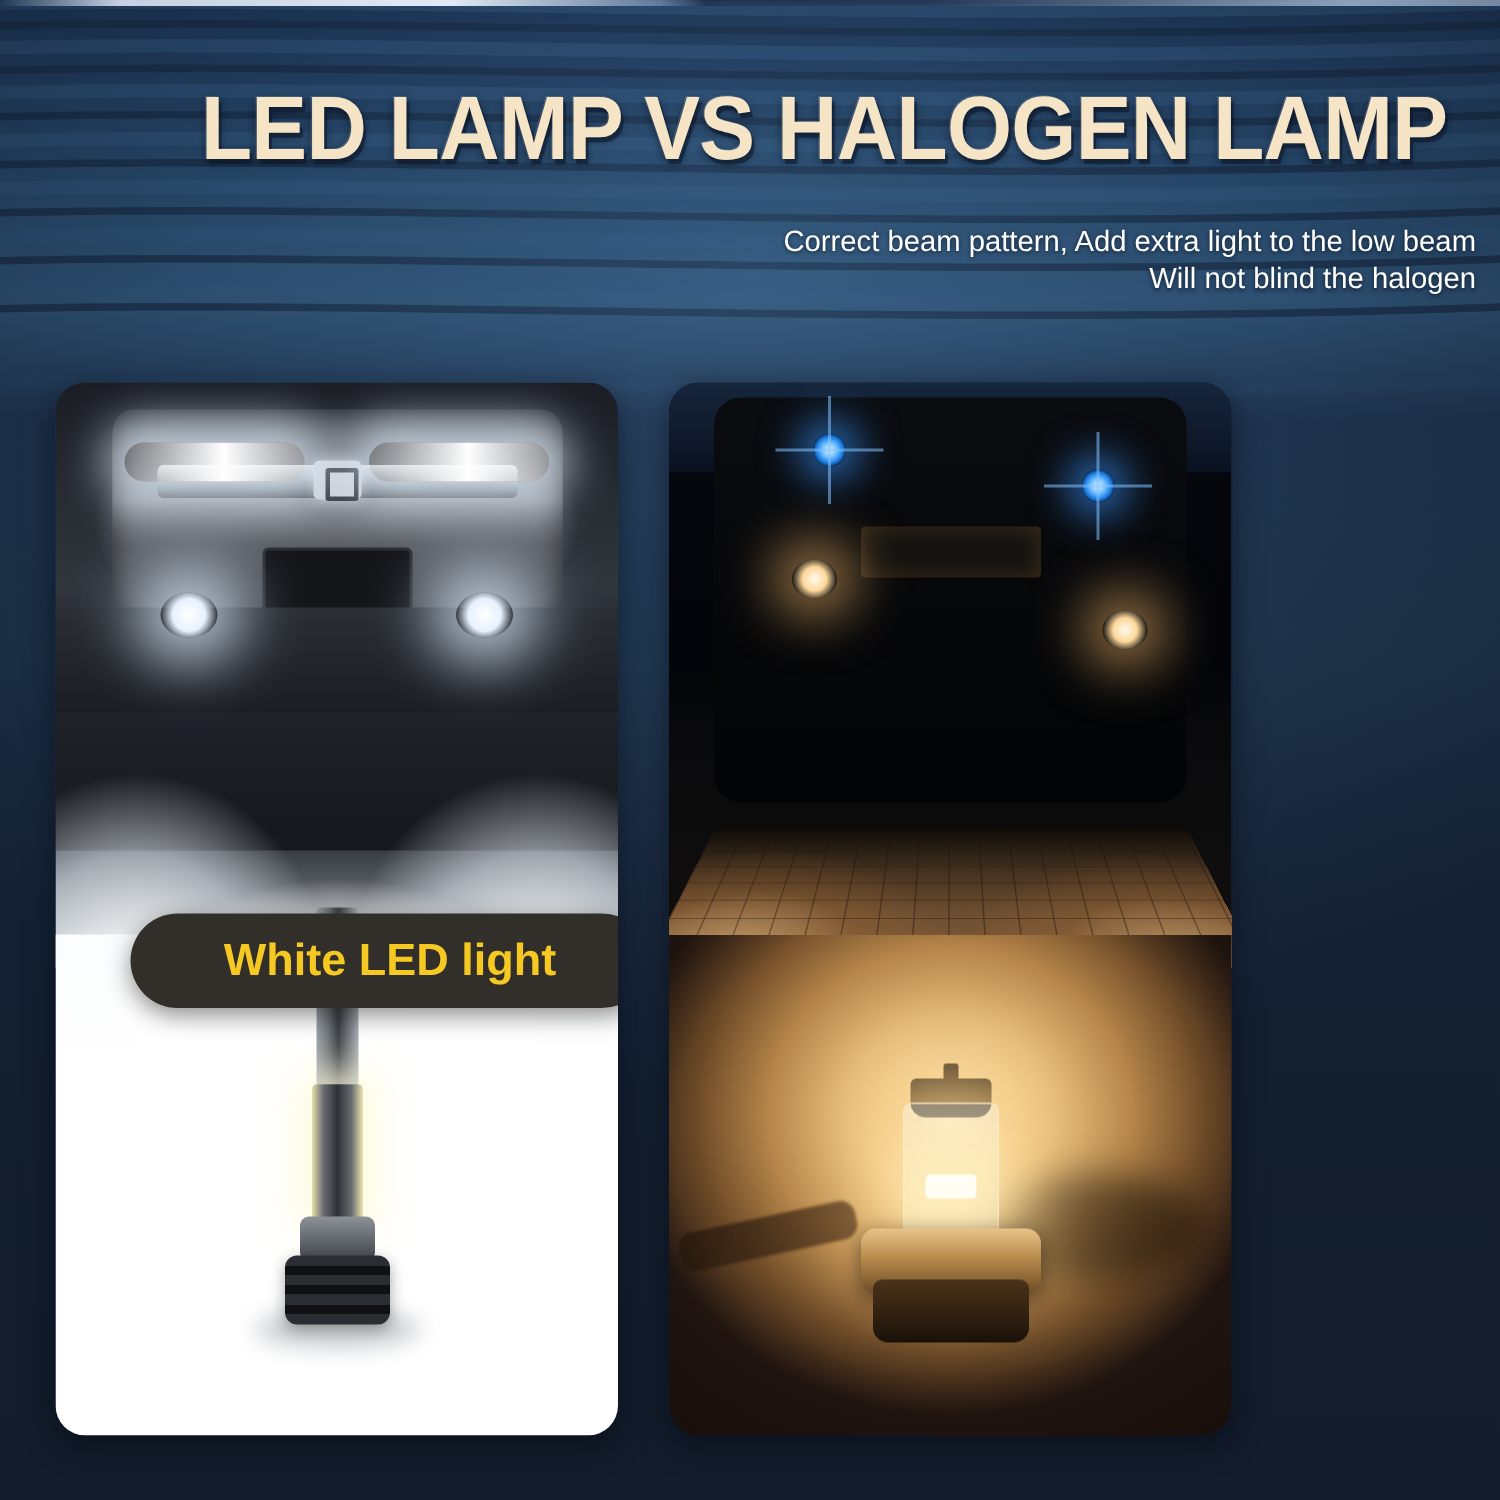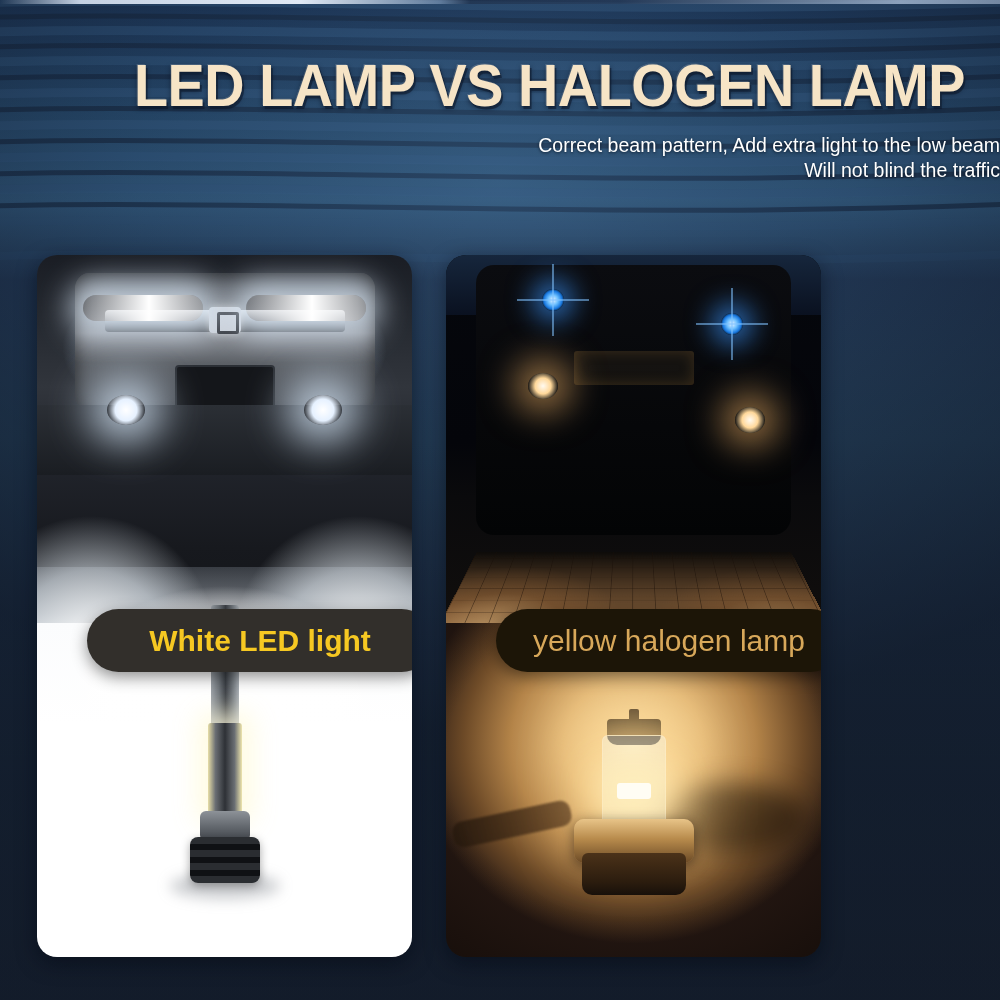--- a/index.html
+++ b/index.html
@@ -21,21 +21,21 @@
     background:linear-gradient(90deg,rgba(210,225,245,.0) 0%,rgba(225,235,250,.85) 8%,rgba(235,242,252,.95) 30%,rgba(150,175,205,.5) 44%,rgba(30,45,70,.6) 47%,rgba(40,58,86,.55) 62%,rgba(175,195,220,.75) 90%,rgba(200,215,238,.5) 100%);}
 
   
   .header{position:absolute;left:0;top:0;width:1000px;text-align:right;}
   .title{margin:0;padding-top:55px;
     font-size:60px;line-height:62px;font-weight:bold;letter-spacing:-0.5px;
     color:#f6e4c6;
     transform:scaleX(.93);
     text-shadow:2px 3px 0 rgba(12,24,42,.55), 0 2px 6px rgba(8,16,30,.65), -1px -1px 0 rgba(255,255,255,.18);
     white-space:nowrap;font-family:"Liberation Sans","DejaVu Sans",sans-serif;}
-  .sub{margin:0;padding-top:16px;color:#ffffff;
+  .sub{margin:16px;padding-top:16px;color:#ffffff;
     font-size:19.5px;line-height:25px;font-weight:normal;
     text-shadow:0 1px 3px rgba(6,14,26,.75);}
   .sub span{display:block;}
 
   
   .panels{position:absolute;left:37px;top:255px;width:784px;height:702px;
           display:flex;gap:34px;}
   .panel{position:relative;width:446px;height:702px;border-radius:20px;
          overflow:hidden;box-shadow:0 6px 20px rgba(4,10,20,.55);}
 
@@ -215,21 +215,21 @@
       </g>
     </svg>
   </div>
   <div class="bg-vignette"></div>
   <div class="toplight"></div>
 
   <div class="header">
     <h1 class="title">LED LAMP VS HALOGEN LAMP</h1>
     <p class="sub">
       <span>Correct beam pattern, Add extra light to the low beam</span>
-      <span>Will not blind the traffic</span>
+      <span>Will not blind the halogen</span>
     </p>
   </div>
 
   <div class="panels">
 
     <div class="panel">
       <div class="led-top">
         <div class="car-body"></div>
         <div class="grille"></div>
         <div class="emblem"></div>
@@ -274,19 +274,16 @@
           <div class="h-tip"></div>
           <div class="h-cap"></div>
           <div class="h-glass"></div>
           <div class="h-fil"></div>
           <div class="h-base"></div>
           <div class="h-base2"></div>
         </div>
         <div class="h-wire"></div>
         <div class="hal-edge"></div>
       </div>
-      <div class="pill hal">
-        <span>yellow halogen lamp</span>
-      </div>
     </div>
 
   </div>
 </div>
 
 </body></html>

